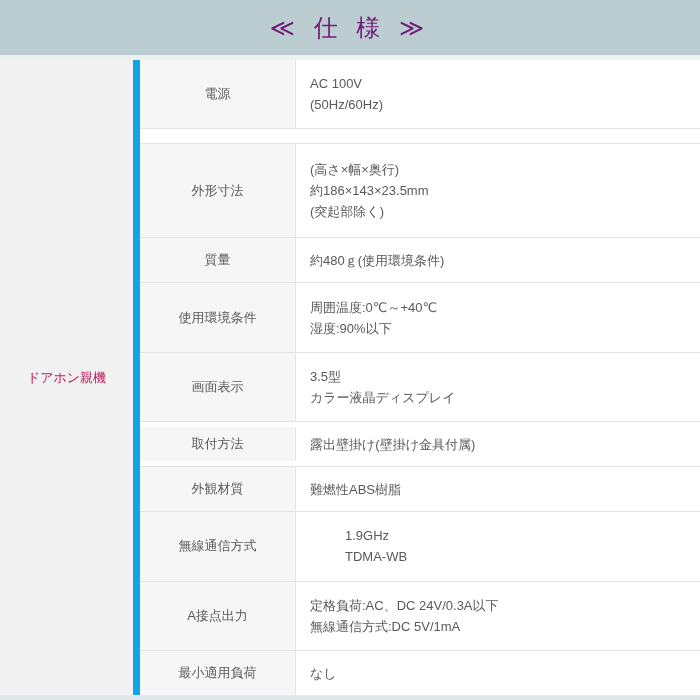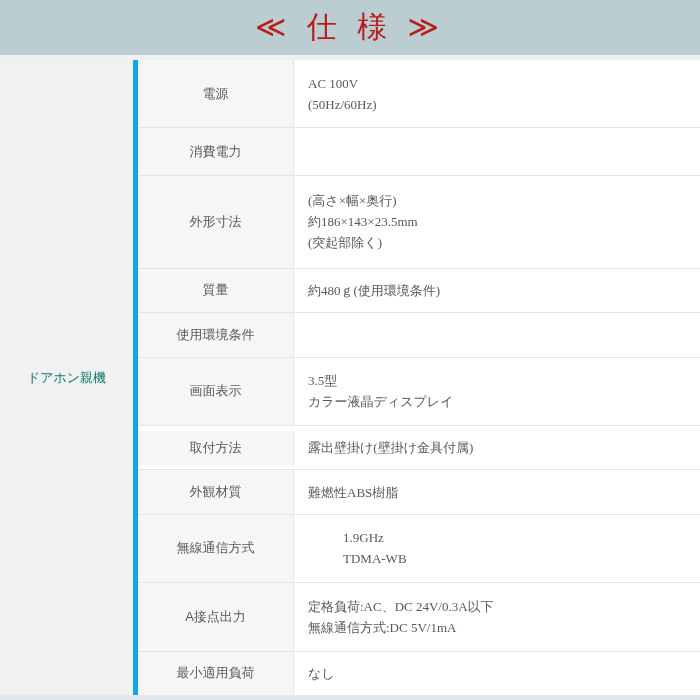--- a/index.html
+++ b/index.html
@@ -23,48 +23,48 @@
   
   .header {
     height: 55px;
     flex: none;
     background: #bccdd2;
     display: flex;
     align-items: center;
     justify-content: center;
   }
   .header-title {
-    font-size: 30px;
+    font-size: 24px;
     font-weight: 400;
-    color: #b91c1c;
+    color: #701a75;
     letter-spacing: 6px;
     white-space: pre;
   }
   
   .top-band {
     height: 5px;
     flex: none;
     background: #eef1f2;
   }
   
   .spec-table {
     flex: 1 1 auto;
     display: flex;
     min-height: 0;
   }
   .device-cell {
     width: 133px;
     flex: none;
     background: #f1f1f1;
-    border-right: 5px solid #0ea5e9;
+    border-right: 7px solid #0ea5e9;
     display: flex;
     align-items: center;
     justify-content: center;
     font-size: 13px;
-    color: #0f766e;
+    color: #be185d;
   }
   .spec-rows {
     flex: 1 1 auto;
     display: flex;
     flex-direction: column;
     min-width: 0;
   }
   .spec-row {
     display: flex;
     flex: 1 1 auto;
@@ -91,21 +91,20 @@
   .spec-value {
     flex: 1 1 auto;
     background: #ffffff;
     display: flex;
     flex-direction: column;
     justify-content: center;
     padding: 8px 12px 8px 14px;
     font-size: 13px;
     line-height: 21px;
     color: #595959;
-    font-family: Liberation Serif, serif;
   }
   .spec-value .line {
     white-space: nowrap;
   }
   
   .bottom-strip {
     height: 4px;
     flex: none;
     background: #dfe7ea;
     border-top: 1px solid #e8e8e8;
@@ -127,41 +126,44 @@
     <div class="spec-rows" id="spec-rows">
   <div class="spec-row" style="flex-grow: 3;">
     <div class="spec-name">電源</div>
     <div class="spec-value">
             <div class="line">AC 100V</div>
             <div class="line">(50Hz/60Hz)</div>
           </div>
   </div>
 
   <div class="spec-row" style="flex-grow: 4;">
-    <div class="spec-name">消費電力</div>
   </div>
 
   <div class="spec-row" style="flex-grow: 4;">
     <div class="spec-name">外形寸法</div>
     <div class="spec-value">
             <div class="line">(高さ×幅×奥行)</div>
             <div class="line">約186×143×23.5mm</div>
             <div class="line">(突起部除く)</div>
           </div>
   </div>
 
   <div class="spec-row" style="flex-grow: 2;">
     <div class="spec-name">質量</div>
     <div class="spec-value">
             <div class="line">約480ｇ(使用環境条件)</div>
           </div>
   </div>
 
   <div class="spec-row" style="flex-grow: 3;">
     <div class="spec-name">使用環境条件</div>
+    <div class="spec-value">
+            <div class="line">周囲温度:0℃～+40℃</div>
+            <div class="line">湿度:90%以下</div>
+          </div>
   </div>
 
   <div class="spec-row" style="flex-grow: 3;">
     <div class="spec-name">画面表示</div>
     <div class="spec-value">
             <div class="line">3.5型</div>
             <div class="line">カラー液晶ディスプレイ</div>
           </div>
   </div>
 

